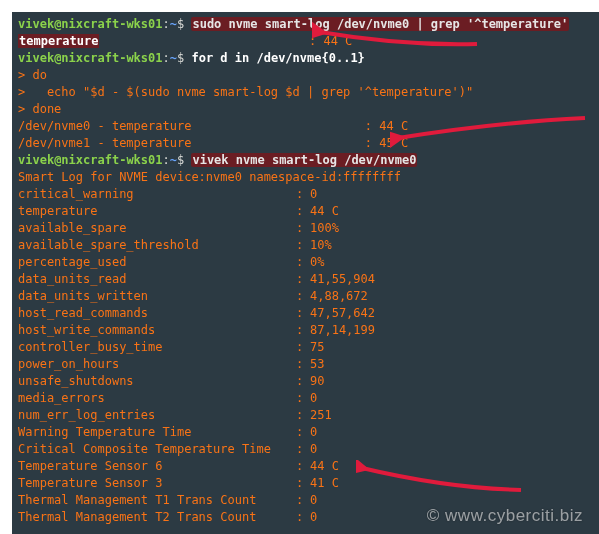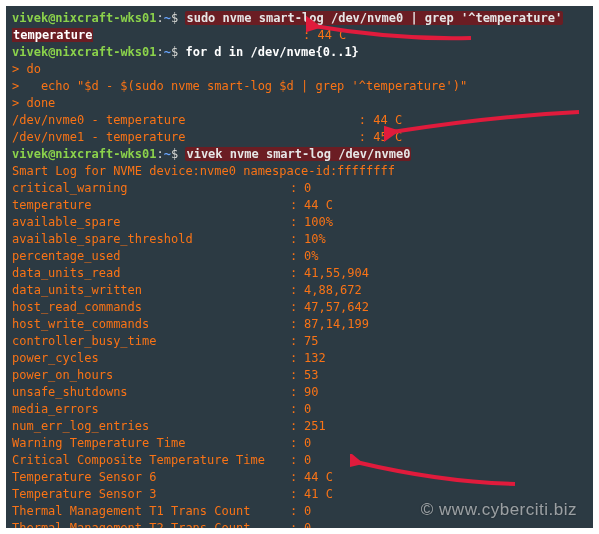--- a/index.html
+++ b/index.html
@@ -7,21 +7,21 @@
     padding: 0;
     width: 599px;
     height: 534px;
     overflow: hidden;
     background: #fff;
   }
   .frame {
     box-sizing: border-box;
     width: 599px;
     height: 500px;
-    padding: 6px;
+    padding: 12px;
     background: #fff;
   }
   .term {
     width: 587px;
     height: 522px;
     background: #2c3a43;
     font-family: "DejaVu Sans Mono", Menlo, Consolas, monospace;
     font-size: 12px;
     line-height: 17px;
     color: #d8d9d5;
@@ -96,21 +96,20 @@
         <div class="line kv out"><span class="k">critical_warning</span><span class="c">: </span><span>0</span></div>
         <div class="line kv out"><span class="k">temperature</span><span class="c">: </span><span>44 C</span></div>
         <div class="line kv out"><span class="k">available_spare</span><span class="c">: </span><span>100%</span></div>
         <div class="line kv out"><span class="k">available_spare_threshold</span><span class="c">: </span><span>10%</span></div>
         <div class="line kv out"><span class="k">percentage_used</span><span class="c">: </span><span>0%</span></div>
         <div class="line kv out"><span class="k">data_units_read</span><span class="c">: </span><span>41,55,904</span></div>
         <div class="line kv out"><span class="k">data_units_written</span><span class="c">: </span><span>4,88,672</span></div>
         <div class="line kv out"><span class="k">host_read_commands</span><span class="c">: </span><span>47,57,642</span></div>
         <div class="line kv out"><span class="k">host_write_commands</span><span class="c">: </span><span>87,14,199</span></div>
         <div class="line kv out"><span class="k">controller_busy_time</span><span class="c">: </span><span>75</span></div>
-        <div class="line kv out"><span class="k">power_cycles</span><span class="c">: </span><span>132</span></div>
         <div class="line kv out"><span class="k">power_on_hours</span><span class="c">: </span><span>53</span></div>
         <div class="line kv out"><span class="k">unsafe_shutdowns</span><span class="c">: </span><span>90</span></div>
         <div class="line kv out"><span class="k">media_errors</span><span class="c">: </span><span>0</span></div>
         <div class="line kv out"><span class="k">num_err_log_entries</span><span class="c">: </span><span>251</span></div>
         <div class="line kv out"><span class="k">Warning Temperature Time</span><span class="c">: </span><span>0</span></div>
         <div class="line kv out"><span class="k">Critical Composite Temperature Time</span><span class="c">: </span><span>0</span></div>
         <div class="line kv out"><span class="k">Temperature Sensor 6</span><span class="c">: </span><span>44 C</span></div>
         <div class="line kv out"><span class="k">Temperature Sensor 3</span><span class="c">: </span><span>41 C</span></div>
         <div class="line kv out"><span class="k">Thermal Management T1 Trans Count</span><span class="c">: </span><span>0</span></div>
         <div class="line kv out"><span class="k">Thermal Management T2 Trans Count</span><span class="c">: </span><span>0</span></div>

